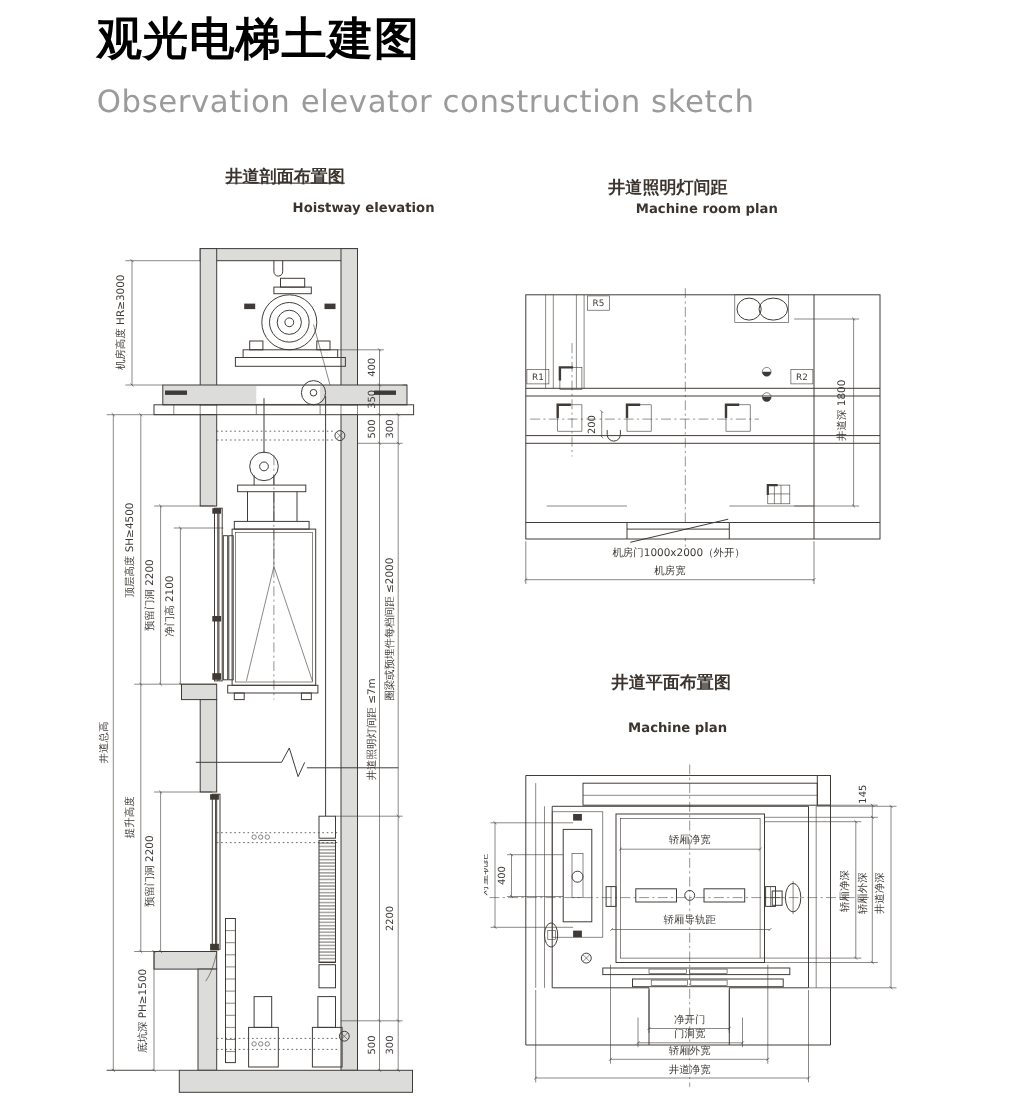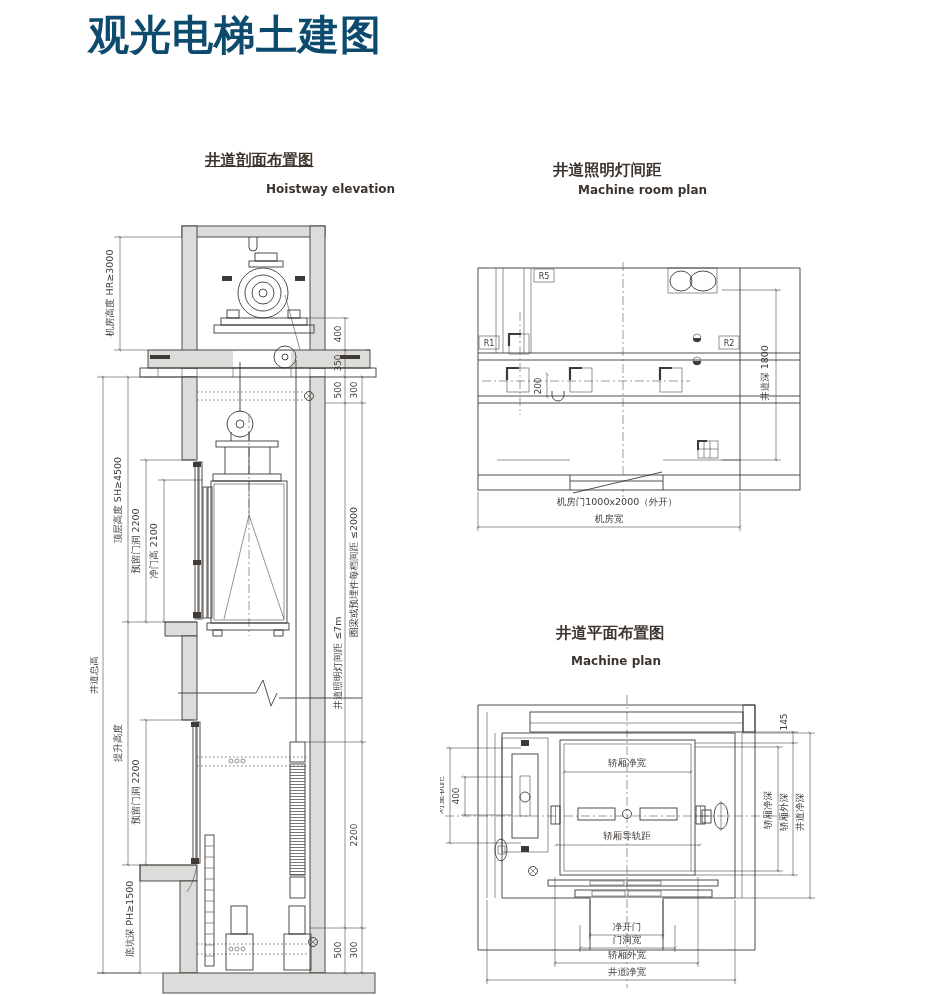--- a/index.html
+++ b/index.html
@@ -1,20 +1,20 @@
 <!DOCTYPE html>
 <html><head>
 <meta charset="utf-8">
 <style>
   html,body{margin:0;padding:0;background:#fff;}
   #page{position:relative;width:942px;height:996px;background:#ffffff;overflow:hidden;
         font-family:"DejaVu Sans","Liberation Sans",sans-serif;color:#3f3a36;}
   .abs{position:absolute;}
   #main-title{left:88px;top:8px;font-family:"DejaVu Serif","Liberation Serif",serif;
-              font-weight:bold;font-size:41px;color:#0c4a6e;letter-spacing:1px;}
+              font-weight:bold;font-size:41px;color:#000000;letter-spacing:1px;}
   #main-subtitle{left:88px;top:76px;font-size:28px;color:#9b9b9b;letter-spacing:0.5px;}
   .dwg-title-cn{font-size:15.5px;font-weight:700;color:#3c352f;}
   .dwg-title-en{font-size:12px;font-weight:600;color:#3c352f;}
   svg{display:block;}
   svg text{font-family:"DejaVu Sans","Liberation Sans",sans-serif;fill:#3f3a36;}
   .dim{font-size:9px;}
   .dimcn{font-size:9.5px;}
   .lbl{font-size:8px;}
   .ln{stroke:#3f3a36;stroke-width:0.9;fill:none;}
   .thin{stroke:#3f3a36;stroke-width:0.55;fill:none;}
@@ -23,28 +23,29 @@
   .blk{fill:#3f3a36;stroke:none;}
   .cl{stroke:#3f3a36;stroke-width:0.5;fill:none;stroke-dasharray:9,3,2,3;}
   .dot{stroke:#3f3a36;stroke-width:0.7;fill:none;stroke-dasharray:1.5,2.5;}
 </style>
 </head>
 <body>
 
 <div id="page">
 
   <div id="main-title" class="abs">观光电梯土建图</div>
+  <div id="main-subtitle" class="abs">Observation elevator construction sketch</div>
 
   <div class="abs dwg-title-cn" style="left:205px;top:150px;text-decoration:underline;">井道剖面布置图</div>
   <div class="abs dwg-title-en" style="left:218px;top:182px;margin-left:48px;">Hoistway elevation</div>
 
   <div class="abs dwg-title-cn" style="left:553px;top:160px;">井道照明灯间距</div>
   <div class="abs dwg-title-en" style="left:578px;top:183px;">Machine room plan</div>
 
-  <div class="abs dwg-title-cn" style="left:556px;top:623px;">井道平面布置图</div>
+  <div class="abs dwg-title-cn" style="left:556px;top:610px;">井道平面布置图</div>
   <div class="abs dwg-title-en" style="left:571px;top:654px;">Machine plan</div>
 
   <svg class="abs" style="left:90px;top:215px;" width="290" height="781" viewBox="90 215 290 781">
     <defs>
       <marker id="tkA" markerWidth="8" markerHeight="8" refX="4" refY="4" orient="auto">
         <path d="M1.5,6.5 L6.5,1.5" stroke="#3f3a36" stroke-width="1" fill="none"></path>
       </marker>
       <pattern id="hatchA" width="4" height="3" patternUnits="userSpaceOnUse">
         <path d="M0,1.5 H4" stroke="#3f3a36" stroke-width="0.7"></path>
       </pattern>

